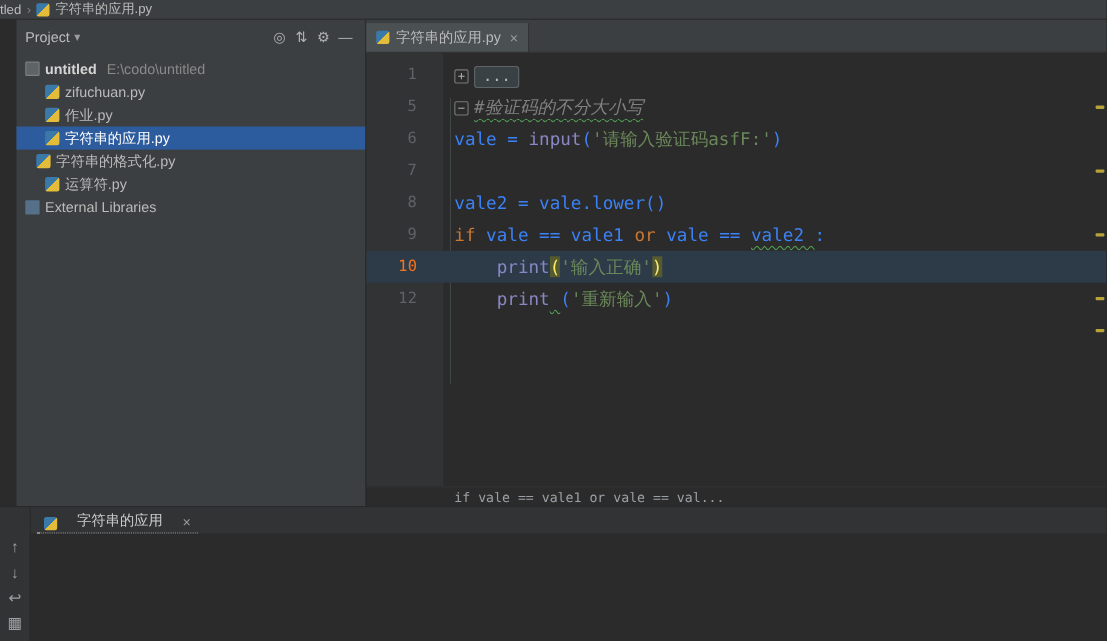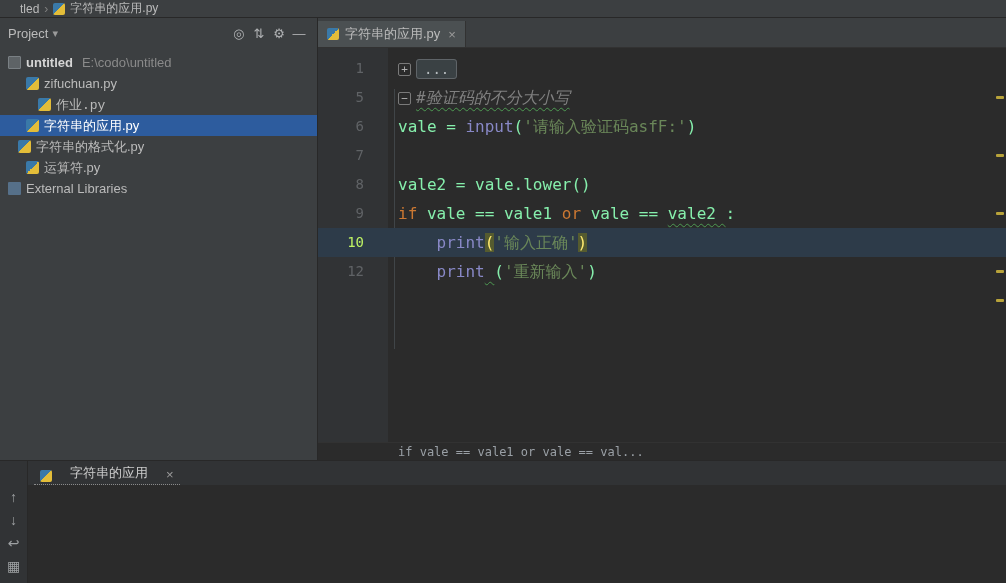--- a/index.html
+++ b/index.html
@@ -1,27 +1,27 @@
 <!DOCTYPE html>
 <html><head>
 <meta charset="utf-8">
 <style>
   * { margin:0; padding:0; box-sizing:border-box; }
   html,body { width:1006px; height:583px; }
   body { background:#2b2b2b; font-family:"Liberation Sans",sans-serif; overflow:hidden; }
 
   
   .topbar { height:18px; background:#3c3f41; border-bottom:1px solid #282828;
-            display:flex; align-items:center; gap:5px; padding-left:20px;
+            display:flex; align-items:center; gap:5px; padding-left:0;
             font-size:12px; color:#bbbbbb;text-align:right; }
   .chev { color:#7f7f7f; }
   .mini-icon { width:12px; height:12px; border-radius:2px; display:inline-block;
                background:linear-gradient(135deg,#3a79a8 50%,#e3bd39 50%); flex:none; }
 
-  .main { display:flex; height:442px; }
+  .main { display:flex; height:442px;margin-left:15px; }
 
   
   .project-panel { width:318px; background:#3c3f41; border-right:1px solid #282828;
                    display:flex; flex-direction:column; }
   .panel-header { height:30px; display:flex; align-items:center; padding:0 8px;
                   color:#bbbbbb; font-size:13px; gap:4px; }
   .panel-header .grow { flex:1; }
   .ph-icon { color:#afb1b3; font-size:13px; width:20px; text-align:center; }
   .caret { color:#9b9b9b; font-size:11px; }
   .tree { flex:1; padding-top:4px; font-size:13px; color:#bbbbbb; }
@@ -46,23 +46,23 @@
   .editor { flex:1; position:relative; font-family:"DejaVu Sans Mono",monospace;
             font-size:16px; overflow:hidden; }
   .gutter-bg { position:absolute; left:0; top:0; bottom:0; width:70px; background:#313335; }
   .fold-guide { position:absolute; left:76px; top:41px; height:260px;
                 border-left:1px solid #404548; }
   #code-lines { position:relative; padding-top:6px; }
   .code-line { display:flex; height:29px; line-height:29px; }
   .code-line.current { background:#2d3b49; }
   .lnum { width:70px; flex:none; text-align:right; padding-right:24px;
           color:#606366; font-size:14px; }
-  .current .lnum { color:#bef264; }
+  .current .lnum { color:#f97316; }
   .ltext { white-space:pre; padding-left:10px; color:#a9b7c6; }
-  .tok-plain { color:#86efac;text-align:center; } .tok-kw { color:#cc7832; } .tok-builtin { color:#8888c6; }
+  .tok-plain { color:#3b82f6;text-align:center; } .tok-kw { color:#cc7832; } .tok-builtin { color:#8888c6; }
   .tok-str { color:#6a8759; } .tok-comment { color:#808080;font-style:italic; }
   .tok-brace { background:#555b2f; color:#ffea70; }
   .sq { text-decoration:underline; text-decoration-style:wavy;
         text-decoration-color:#4e9a52; text-decoration-thickness:1px; text-underline-offset:4px; }
   .fold-pill { background:#3a4144; border:1px solid #5f6468; border-radius:3px;
                padding:1px 7px; color:#b6bcbf; font-size:14px; }
   .fold-box { display:inline-block; width:13px; height:13px; border:1px solid #7a7a7a;
               border-radius:2px; background:#2b2b2b; color:#b0b0b0; font-size:11px;
               line-height:11px; text-align:center; margin-right:5px; vertical-align:1px; }
   .stripe { position:absolute; right:0; top:0; bottom:0; width:12px; }
@@ -117,21 +117,21 @@
       <div class="tree" id="tree">
           <div class="tree-row" style="padding-left: 8px;">
             <span class="tree-icon icon-folder"></span>
             <span class="tree-label bold">untitled</span>
             <span class="tree-path">E:\codo\untitled</span>
           </div>
           <div class="tree-row" style="padding-left: 26px;">
             <span class="tree-icon icon-py"></span>
             <span class="tree-label">zifuchuan.py</span>
           </div>
-          <div class="tree-row" style="padding-left: 38px; font-family: Liberation Mono, monospace;">
+          <div class="tree-row" style="padding-left: 26px;">
             <span class="tree-icon icon-py"></span>
             <span class="tree-label">作业.py</span>
           </div>
           <div class="tree-row selected" style="padding-left: 26px;">
             <span class="tree-icon icon-py"></span>
             <span class="tree-label">字符串的应用.py</span>
           </div>
           <div class="tree-row" style="padding-left: 18px;">
             <span class="tree-icon icon-py"></span>
             <span class="tree-label">字符串的格式化.py</span>

